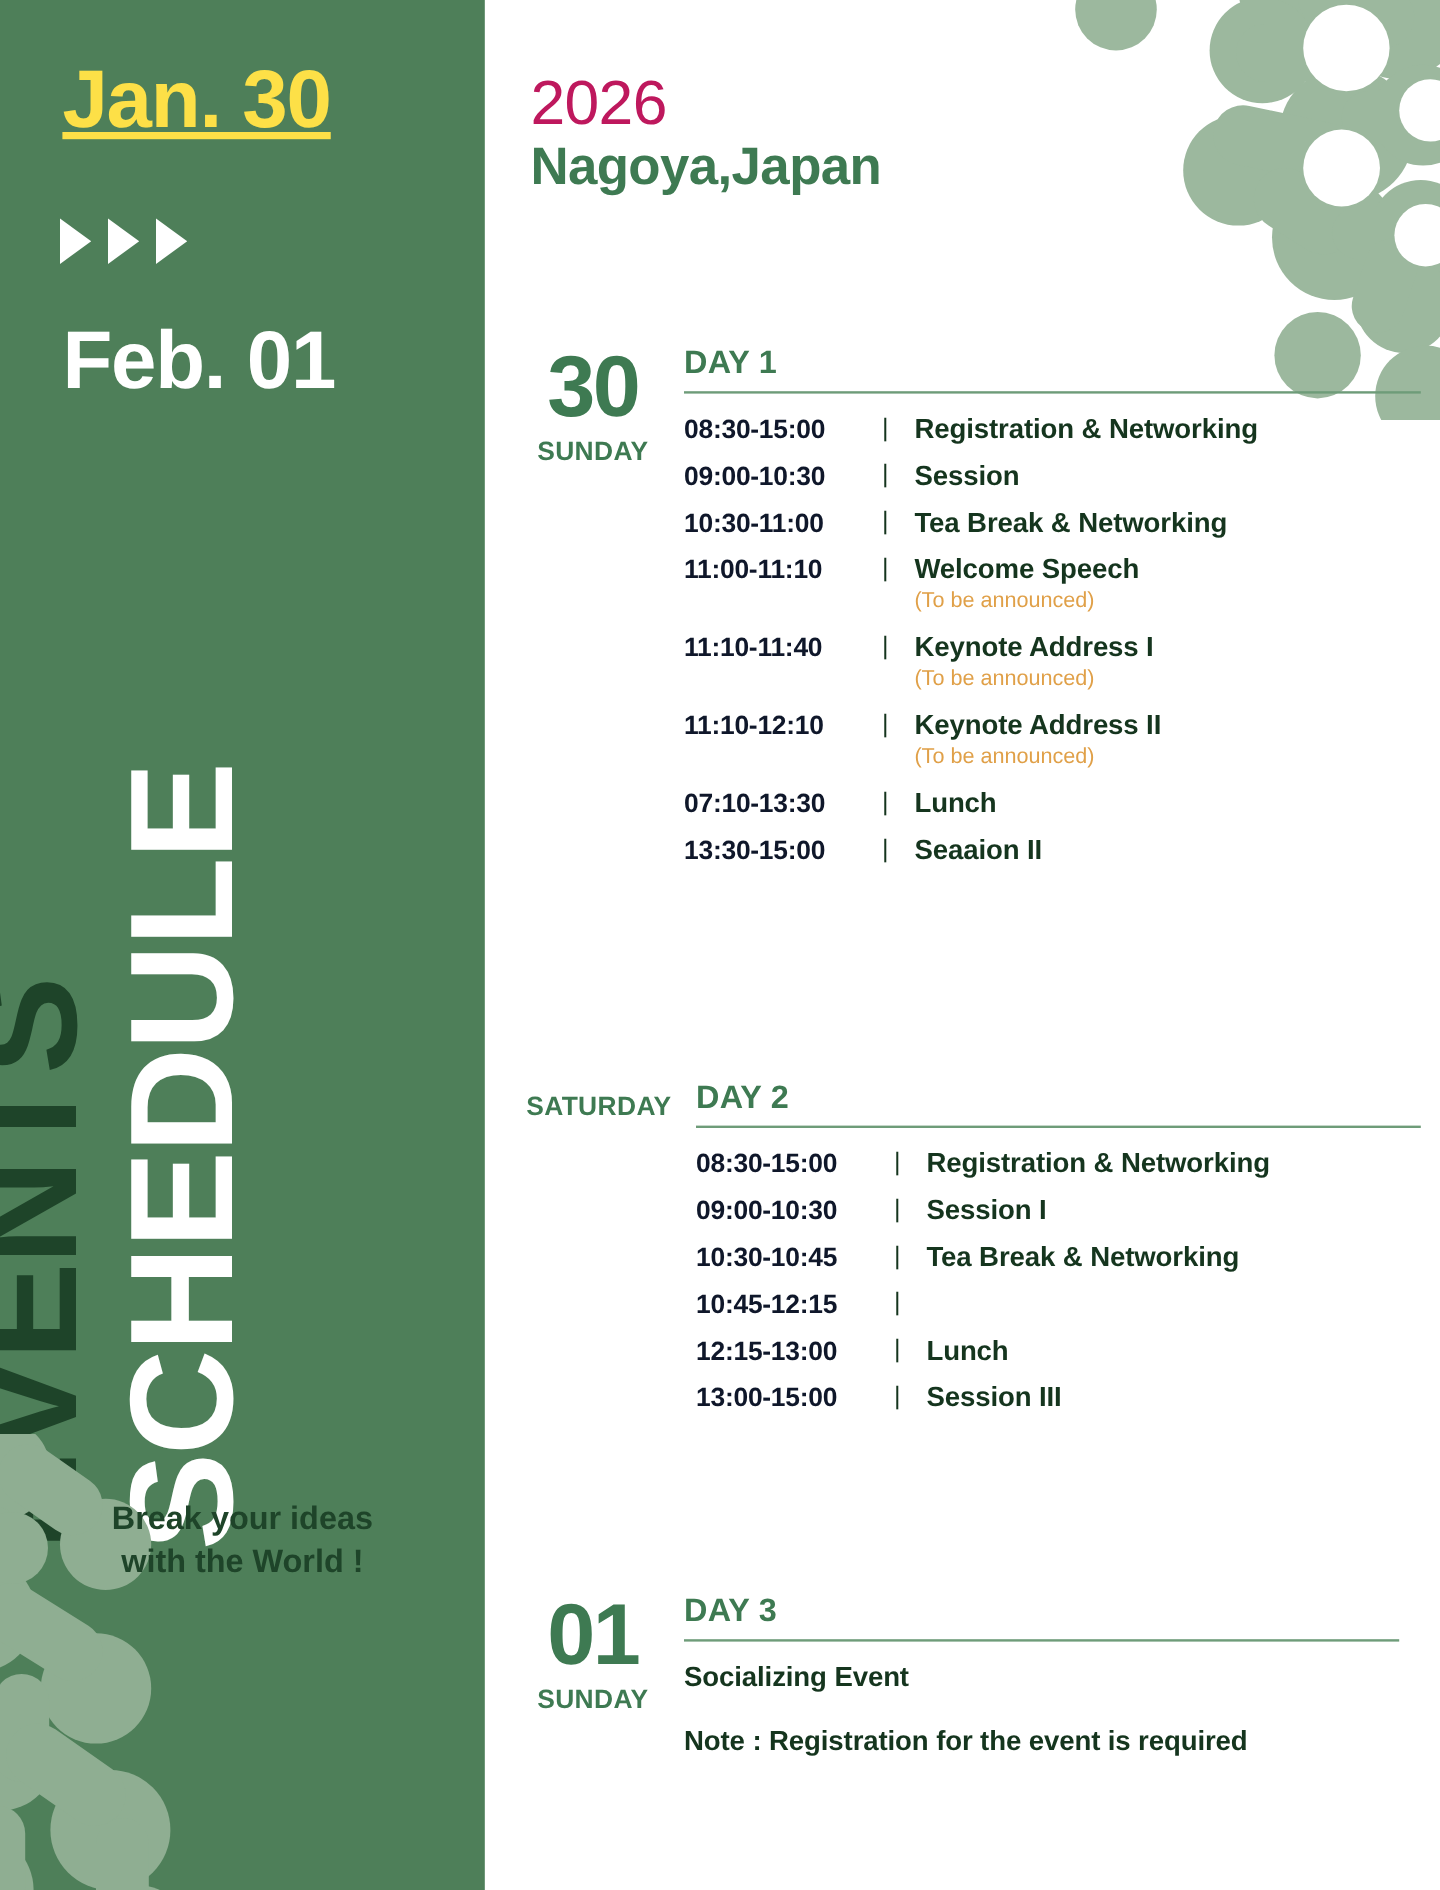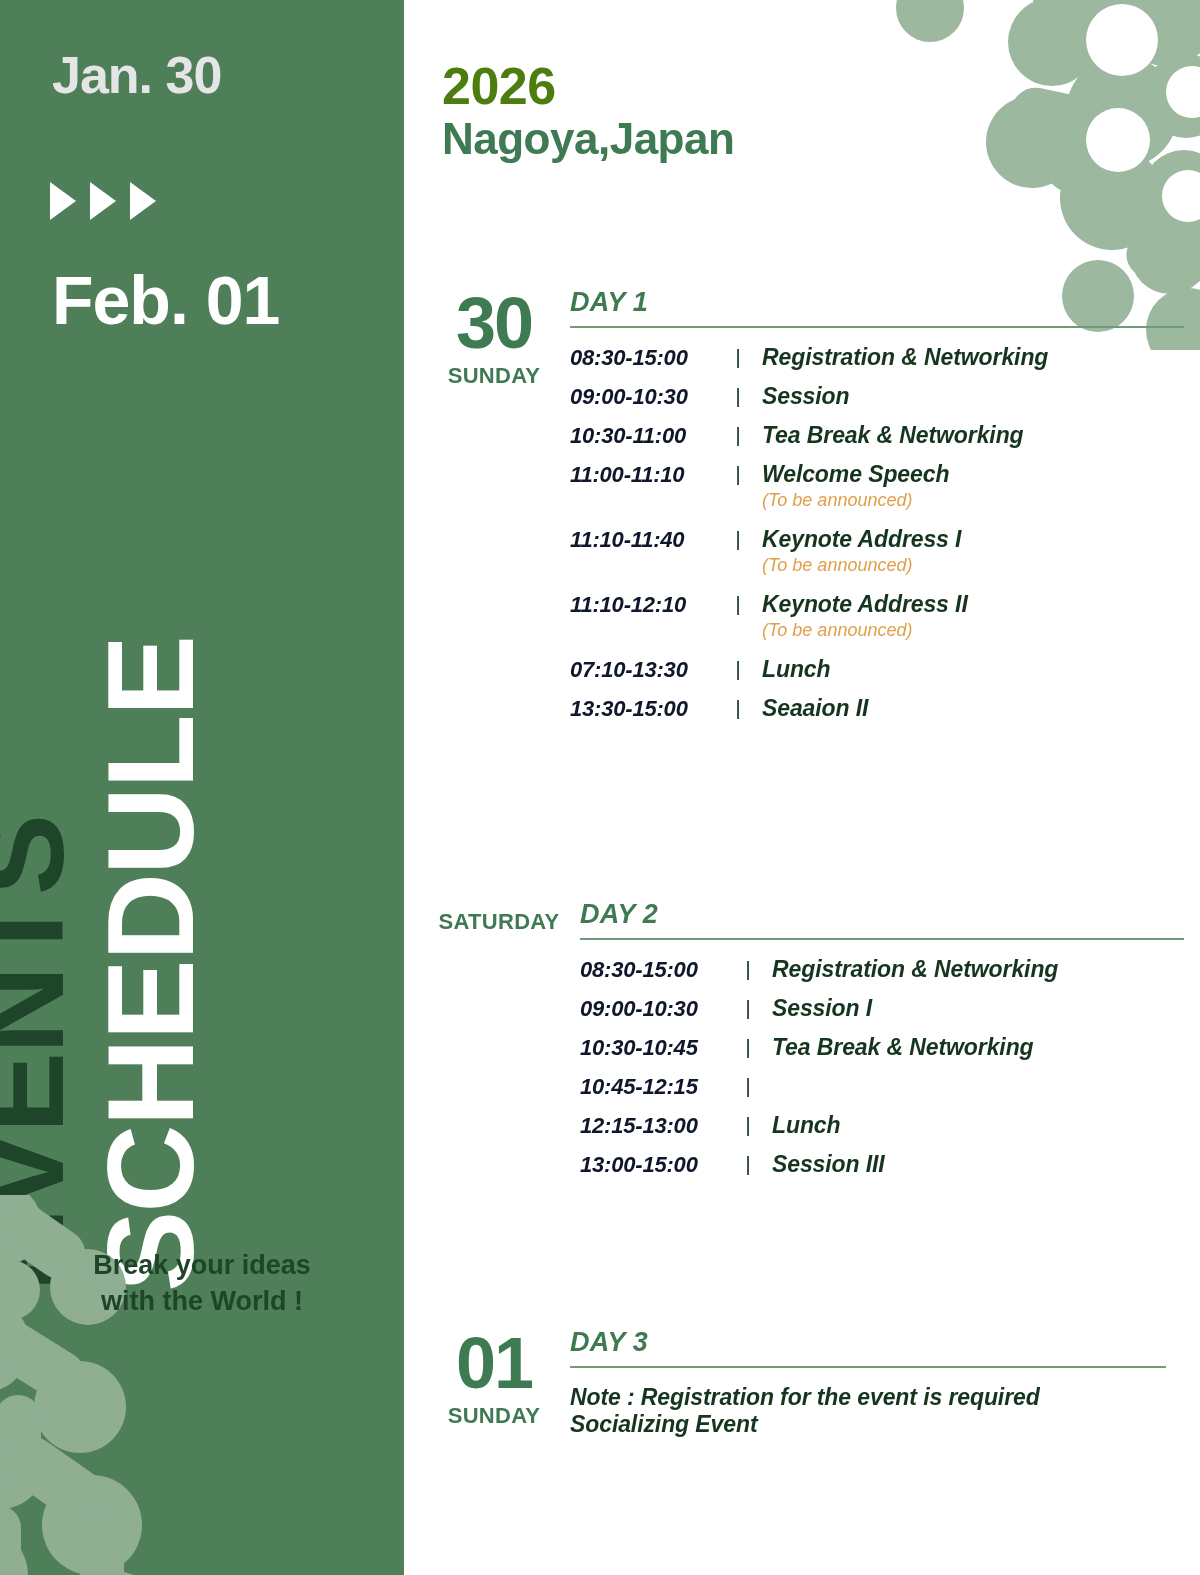--- a/index.html
+++ b/index.html
@@ -27,25 +27,26 @@
   .sidebar-deco {
     position:absolute;
     left:-60px; bottom:-40px;
     width:330px; height:420px;
     pointer-events:none;
   }
 
   .date-top {
     position:absolute;
     left:52px; top:48px;
-    color:#e5e5e5;
-    font-size:52px;
+    color:#fde047;
+    font-size:68px;
     font-weight:bold;
     letter-spacing:-1px;
     line-height:1.05;
+    text-decoration:underline;
   }
   .arrows {
     position:absolute;
     left:50px; top:182px;
     display:flex;
     gap:14px;
     align-items:center;
   }
   .arrow-tri {
     width:0; height:0;
@@ -112,23 +113,23 @@
     right:0; top:0;
     width:330px; height:350px;
     pointer-events:none;
   }
 
   .header {
     position:absolute;
     left:38px; top:58px;
   }
   .header .year {
-    color:#4d7c0f;
+    color:#be185d;
     font-size:52px;
-    font-weight:bold;
+    font-weight:normal;
     line-height:1.08;
     letter-spacing:-0.5px;
   }
   .header .place {
     color:#3E7A52;
     font-size:44px;
     font-weight:bold;
     line-height:1.12;
     letter-spacing:-0.5px;
   }
@@ -162,21 +163,20 @@
     font-weight:bold;
     letter-spacing:0.3px;
     margin-top:7px;
   }
   #day-2 .day-date { width:150px; flex:0 0 150px; }
   #day-3 .day-date { width:140px; flex:0 0 140px; }
 
   .day-body {
     flex:1 1 auto;
     padding-left:6px;
-    font-style:italic;
   }
   .day-title {
     color:#3E7A52;
     font-size:27px;
     font-weight:bold;
     letter-spacing:0.2px;
     line-height:1.1;
   }
   .day-rule {
     height:2px;
@@ -456,19 +456,19 @@
     </div>
 
     <div class="day-block" id="day-3">
       <div class="day-date">
         <div class="day-num">01</div>
         <div class="day-dow">SUNDAY</div>
       </div>
       <div class="day-body">
         <div class="day-title">DAY 3</div>
         <div class="day-rule"></div>
+        <div class="d3-line">Socializing Event</div>
         <div class="d3-line last">Note : Registration for the event is required</div>
-        <div class="d3-line">Socializing Event</div>
       </div>
     </div>
 
   </div>
 </div>
 
 </body></html>

